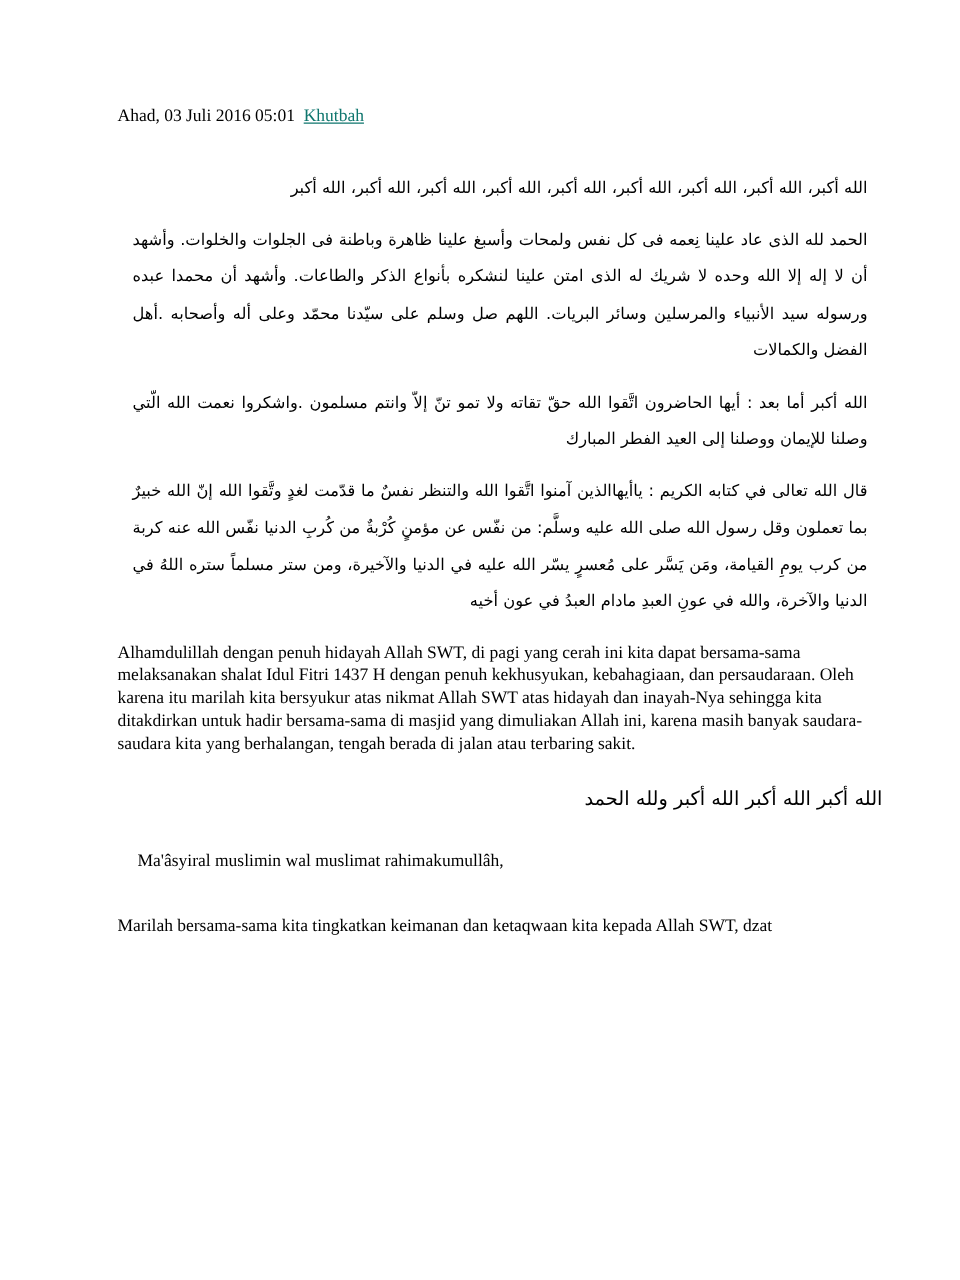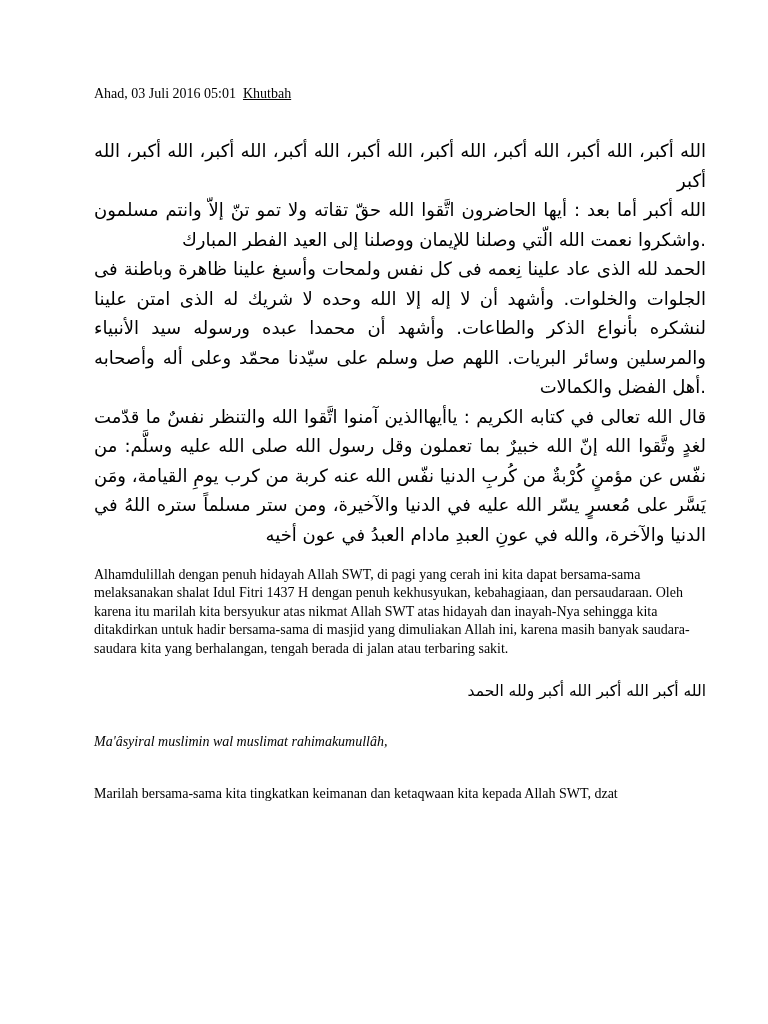--- a/index.html
+++ b/index.html
@@ -26,81 +26,80 @@
     line-height: 40px;
     font-weight: bold;
     margin: 0 0 21px 0;
   }
   .meta-line {
     font-size: 14px;
     line-height: 17px;
     margin: 0 0 34px 0;
   }
   .meta-line a {
-    color: #000000;
+    color: #0f766e;
     text-decoration: underline;
     cursor: pointer;
   }
   .section-heading {
     font-size: 15px;
     line-height: 18px;
     font-weight: bold;
     margin: 0 0 11px 0;
   }
   .arabic {
     direction: rtl;
     unicode-bidi: embed;
     font-family: "DejaVu Sans", sans-serif;
-    font-size: 18px;
+    font-size: 13px;
     line-height: 29.5px;
     text-align: justify;
     text-align-last: right;
-    margin: 0;
+    margin: 12px;
   }
   .arabic-closing {
     direction: rtl;
     font-family: "DejaVu Sans", sans-serif;
     font-size: 15.5px;
     line-height: 26px;
     text-align: right;
     margin: 20px 0 16px 0;
   }
   .body-text {
     font-size: 14px;
     line-height: 18.4px;
     margin: 17px 0 0 0;
     text-align: left;
   }
   .salutation {
-    font-style: italic;
     font-size: 14px;
     line-height: 18px;
-    margin: 29px 0 0 0;
+    margin: 29px 0 0 16px;
   }
   .body-text.last {
     margin-top: 34px;
   }
 </style>
 </head>
 <body>
 
 <div class="page">
 
 
   <p class="meta-line">
     <span>Ahad, 03 Juli 2016 05:01</span>
     <span>&nbsp;</span><a href="#">Khutbah</a>
   </p>
 
 
   <p class="arabic" lang="ar" dir="rtl">الله أكبر، الله أكبر، الله أكبر، الله أكبر، الله أكبر، الله أكبر، الله أكبر، الله أكبر، الله أكبر</p>
 
+  <p class="arabic" lang="ar" dir="rtl">الحمد لله الذى عاد علينا نِعمه فى كل نفس ولمحات وأسبغ علينا ظاهرة وباطنة فى الجلوات والخلوات. وأشهد أن لا إله إلا الله وحده لا شريك له الذى امتن علينا لنشكره بأنواع الذكر والطاعات. وأشهد أن محمدا عبده ورسوله سيد الأنبياء والمرسلين وسائر البريات. اللهم صل وسلم على سيّدنا محمّد وعلى أله وأصحابه .أهل الفضل والكمالات</p>
+
   <p class="arabic" lang="ar" dir="rtl">الله أكبر أما بعد : أيها الحاضرون اتَّقوا الله حقّ تقاته ولا تمو تنّ إلاّ وانتم مسلمون .واشكروا نعمت الله الّتي وصلنا للإيمان ووصلنا إلى العيد الفطر المبارك</p>
-
-  <p class="arabic" lang="ar" dir="rtl">الحمد لله الذى عاد علينا نِعمه فى كل نفس ولمحات وأسبغ علينا ظاهرة وباطنة فى الجلوات والخلوات. وأشهد أن لا إله إلا الله وحده لا شريك له الذى امتن علينا لنشكره بأنواع الذكر والطاعات. وأشهد أن محمدا عبده ورسوله سيد الأنبياء والمرسلين وسائر البريات. اللهم صل وسلم على سيّدنا محمّد وعلى أله وأصحابه .أهل الفضل والكمالات</p>
 
   <p class="arabic" lang="ar" dir="rtl">قال الله تعالى في كتابه الكريم : ياأيهاالذين آمنوا اتَّقوا الله والتنظر نفسٌ ما قدّمت لغدٍ وتَّقوا الله إنّ الله خبيرٌ بما تعملون وقل رسول الله صلى الله عليه وسلَّم: من نفّس عن مؤمنٍ كُرْبةٌ من كُربِ الدنيا نفّس الله عنه كربة من كرب يومِ القيامة، ومَن يَسَّر على مُعسرٍ يسّر الله عليه في الدنيا والآخيرة، ومن ستر مسلماً ستره اللهُ في الدنيا والآخرة، والله في عونِ العبدِ مادام العبدُ في عون أخيه</p>
 
   <p class="body-text">Alhamdulillah dengan penuh hidayah Allah SWT, di pagi yang cerah ini kita dapat bersama-sama melaksanakan shalat Idul Fitri 1437 H dengan penuh kekhusyukan, kebahagiaan, dan persaudaraan. Oleh karena itu marilah kita bersyukur atas nikmat Allah SWT atas hidayah dan inayah-Nya sehingga kita ditakdirkan untuk hadir bersama-sama di masjid yang dimuliakan Allah ini, karena masih banyak saudara-saudara kita yang berhalangan, tengah berada di jalan atau terbaring sakit.</p>
 
   <p class="arabic-closing" lang="ar" dir="rtl">الله أكبر الله أكبر الله أكبر ولله الحمد</p>
 
   <p class="salutation">Ma'âsyiral muslimin wal muslimat rahimakumullâh,</p>
 
   <p class="body-text last">Marilah bersama-sama kita tingkatkan keimanan dan ketaqwaan kita kepada Allah SWT, dzat</p>

